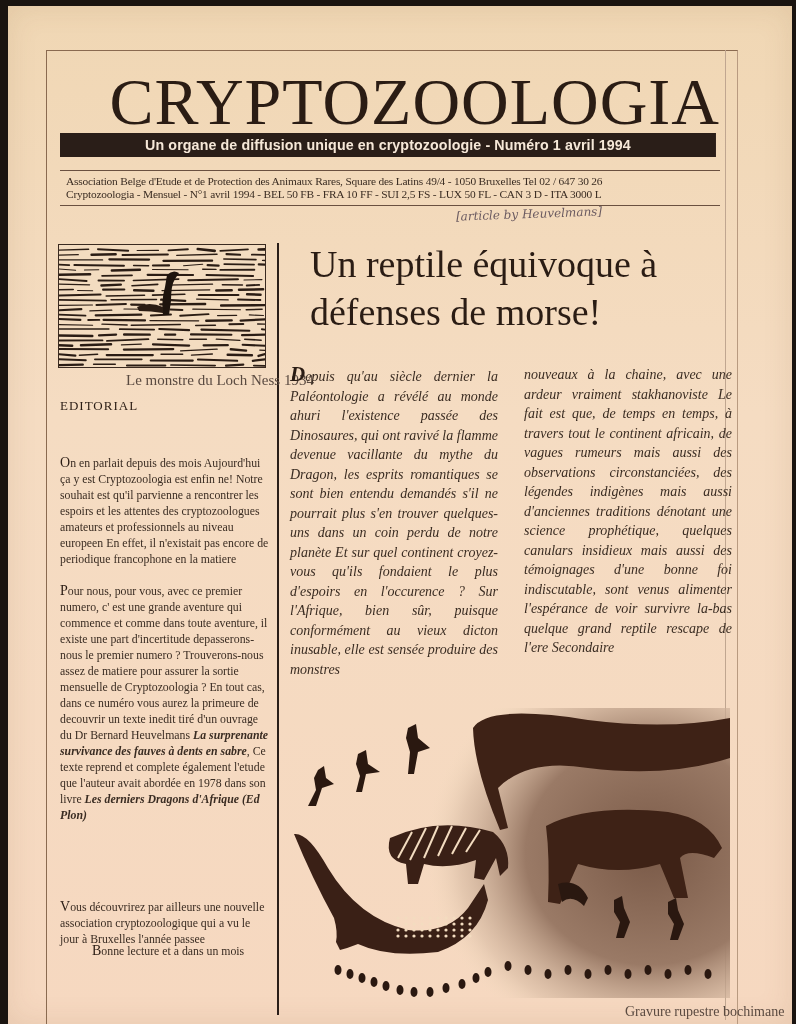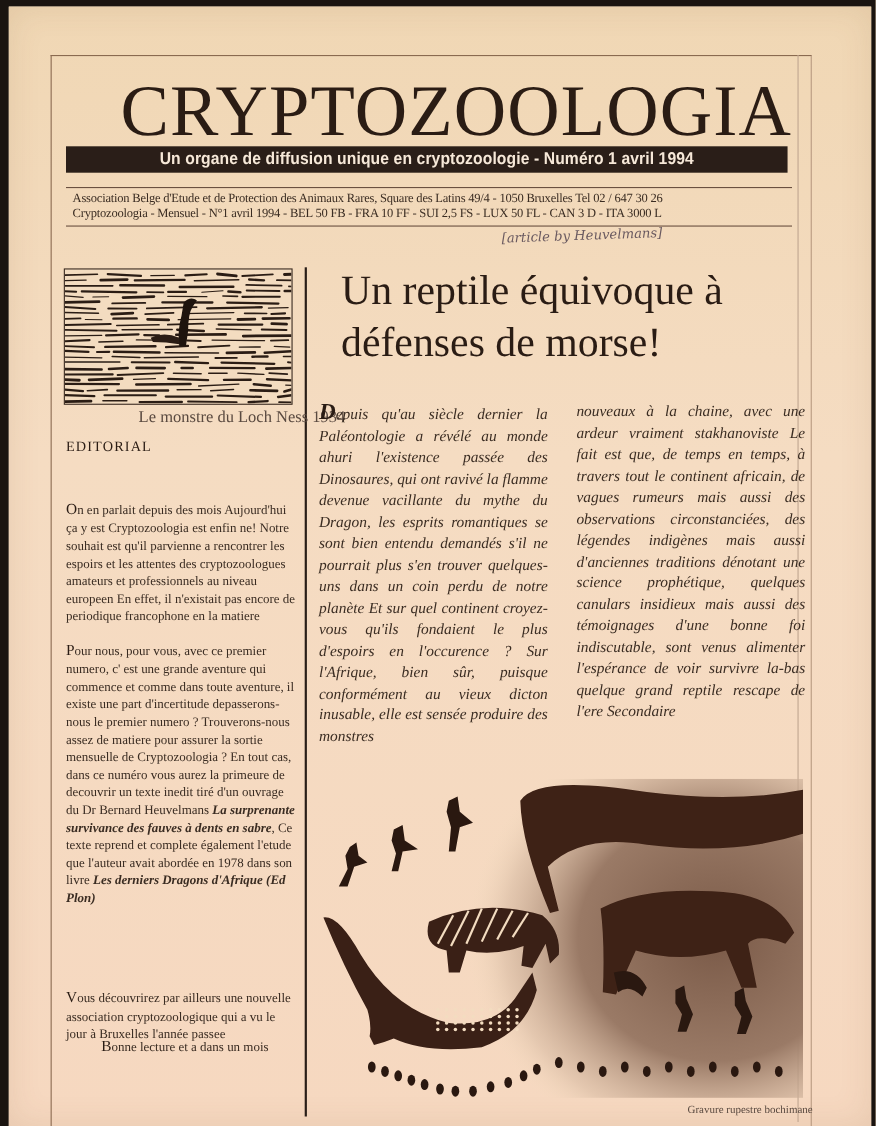--- a/index.html
+++ b/index.html
@@ -360,13 +360,13 @@
         <ellipse cx="300" cy="266" rx="3.5" ry="5"></ellipse>
         <ellipse cx="320" cy="262" rx="3.5" ry="5"></ellipse>
         <ellipse cx="340" cy="266" rx="3.5" ry="5"></ellipse>
         <ellipse cx="360" cy="262" rx="3.5" ry="5"></ellipse>
         <ellipse cx="380" cy="266" rx="3.5" ry="5"></ellipse>
         <ellipse cx="400" cy="262" rx="3.5" ry="5"></ellipse>
         <ellipse cx="420" cy="266" rx="3.5" ry="5"></ellipse>
       </g>
   </svg>
 </div>
-<div class="caption" style="left:625px; top:1004px; font-size:10px;">Gravure rupestre bochimane</div>
+<div class="caption" style="left:625px; top:1004px; font-size:14px;">Gravure rupestre bochimane</div>
 
 </body></html>

